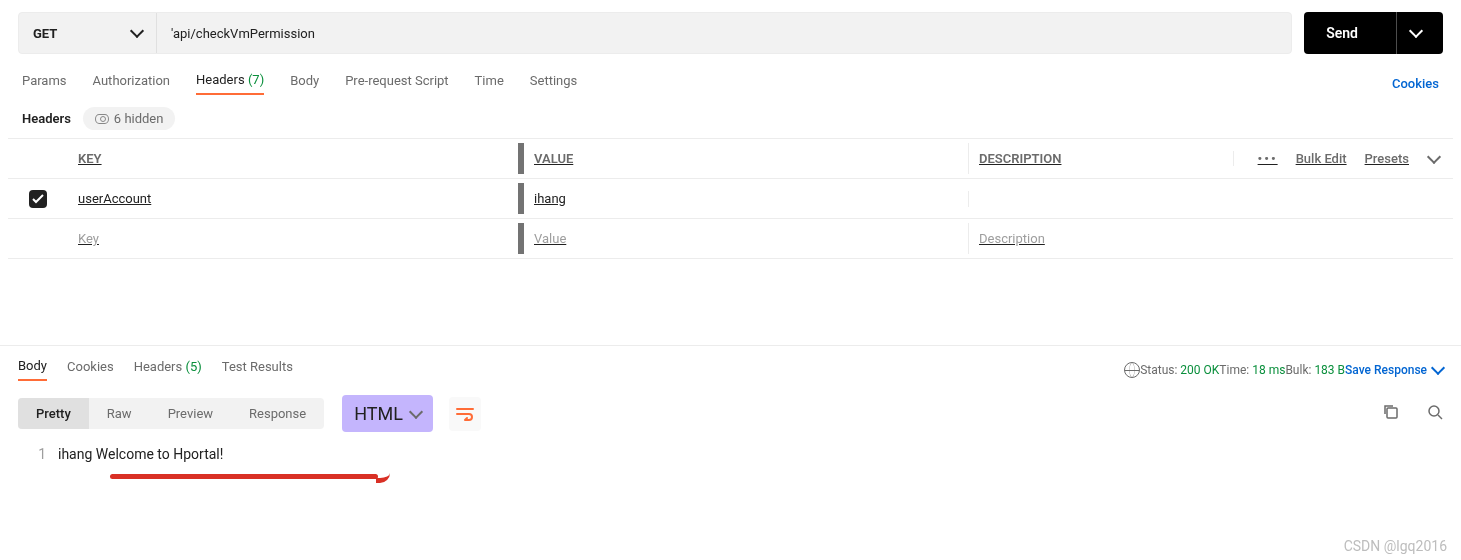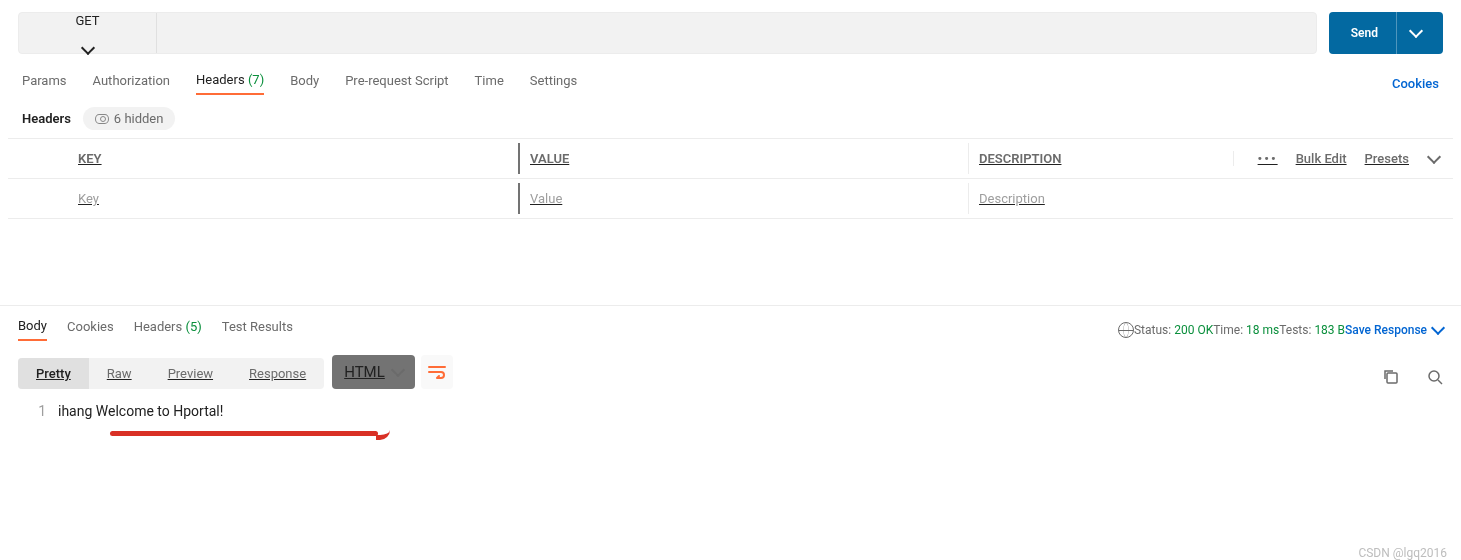--- a/index.html
+++ b/index.html
@@ -1,23 +1,23 @@
 <!DOCTYPE html>
 <html><head>
 <meta charset="utf-8">
 <style>
   * { box-sizing: border-box; margin: 0; padding: 0; font-family: -apple-system, BlinkMacSystemFont, "Segoe UI", Roboto, sans-serif; }
   body { background: #fff; color: #212121; width: 1461px; height: 560px; position: relative; }
   
   
   .request-bar { display: flex; margin: 12px 18px 0 18px; gap: 12px; align-items: stretch; }
   .method-url { display: flex; flex: 1; background: #f2f2f2; border: 1px solid #ececec; border-radius: 4px; height: 42px; }
-  .method { display: flex; align-items: center; padding: 0 14px; border-right: 1px solid #e0e0e0; font-weight: 400; font-size: 13px; color: #212121; cursor: pointer; width: 138px; justify-content: space-between; flex-direction: column; }
+  .method { display: flex; align-items: center; padding: 0 14px; border-right: 1px solid #e0e0e0; font-weight: 700; font-size: 13px; color: #212121; cursor: pointer; width: 138px; justify-content: space-between; }
   .url { flex:1; display:flex; align-items:center; padding: 0 14px; font-size: 13px; color: #212121; }
-  .send-btn { display:flex; align-items:center; background:#0369a1; color:#fff; border-radius:4px; padding:0 22px; font-weight:600; font-size:12px; cursor:pointer; gap:18px; }
+  .send-btn { display:flex; align-items:center; background:#000000; color:#fff; border-radius:4px; padding:0 22px; font-weight:600; font-size:14px; cursor:pointer; gap:38px; }
   .send-btn .divider-caret { display:flex; align-items:center; height:100%; border-left:1px solid rgba(255,255,255,0.3); padding-left:14px; }
   .chev { width:10px; height:10px; border-right:2px solid currentColor; border-bottom:2px solid currentColor; transform:rotate(45deg); margin-top:-4px; }
 
   
   .req-tabs { display:flex; align-items:center; gap:26px; margin:18px 22px 0 22px; font-size:13px; color:#6b6b6b; }
   .req-tabs .tab { cursor:pointer; padding-bottom:6px; }
   .req-tabs .tab.active { color:#212121; border-bottom:2px solid #ff6c37; }
   .req-tabs .count { color:#0a8f3c; }
   .cookies-link { margin-left:auto; color:#0265d2; font-weight:500; cursor:pointer; }
 
@@ -27,21 +27,21 @@
   .hidden-pill { display:flex; align-items:center; gap:5px; background:#f2f2f2; border-radius:14px; padding:4px 12px; color:#6b6b6b; font-size:13px; cursor:pointer; }
   .eye { width:14px;height:10px;border:1px solid #888;border-radius:60%/100%; position:relative; }
   .eye::after { content:""; position:absolute; width:4px;height:4px;border:1px solid #888;border-radius:50%; top:1px; left:4px; }
 
   
   .htable { border-top:1px solid #ececec; margin:0 8px;text-decoration:underline; }
   .hrow { display:flex; align-items:center; border-bottom:1px solid #ececec; min-height:40px; font-size:13px; }
   .hrow.head { color:#6b6b6b; font-weight:600; }
   .cell-cb { width:60px; display:flex; justify-content:center; }
   .cell-key { flex:0 0 450px; padding:8px 10px; }
-  .cell-val { flex:0 0 450px; padding:8px 10px; border-left:2px solid #737373; }
+  .cell-val { flex:0 0 450px; padding:8px 10px; border-left:6px solid #737373; }
   .cell-desc { flex:1; padding:8px 10px; border-left:1px solid #ececec; }
   .cell-actions { width:220px; display:flex; align-items:center; gap:18px; justify-content:flex-end; padding-right:14px; border-left:1px solid #ececec; color:#6b6b6b; font-weight:500; }
   .dots { letter-spacing:2px; cursor:pointer; font-weight:bold; }
   .bulk, .presets { cursor:pointer; font-size:13px; }
   .presets { display:flex; align-items:center; gap:20px; }
   .cb { width:18px; height:18px; border-radius:4px; background:#212121; display:flex; align-items:center; justify-content:center; }
   .cb svg { width:12px; height:10px; }
   .ph { color:#9e9e9e; }
 
   
@@ -53,47 +53,50 @@
   .resp-tabs .tab.active { color:#212121; border-bottom:2px solid #ff6c37; }
   .resp-tabs .count { color:#0a8f3c; }
   .resp-meta { margin-left:auto; display:flex; align-items:center; gap:0; font-size:12px; color:#6b6b6b; }
   .resp-meta .globe { width:16px;height:16px;border:1.5px solid #6b6b6b;border-radius:50%; position:relative; }
   .resp-meta .globe::before { content:""; position:absolute; inset:0; border-left:1.5px solid #6b6b6b; border-right:1.5px solid #6b6b6b; border-radius:50%; transform:scaleX(0.4);}
   .resp-meta .globe::after { content:""; position:absolute; top:50%; left:0; right:0; height:1.5px; background:#6b6b6b; }
   .ok { color:#0a8f3c; }
   .save-resp { color:#0265d2; font-weight:500; cursor:pointer; display:flex; align-items:center; gap:6px; }
 
   
-  .body-toolbar { display:flex; align-items:flex-end; margin:14px 18px 0 18px;text-decoration:underline; }
+  .body-toolbar { display:flex; align-items:center; gap:10px; margin:14px 18px 0 18px; }
   .seg { display:flex; background:#f2f2f2; border-radius:4px; overflow:hidden; font-size:13px; color:#6b6b6b; }
   .seg .opt { padding:8px 18px; cursor:pointer; }
   .seg .opt.active { background:#e0e0e0; color:#212121; font-weight:500; }
-  .fmt { display:flex; align-items:center; gap:8px; background:#737373; border-radius:4px; padding:8px 12px; font-size:15px; cursor:pointer; color:#212121; margin-left:8px; }
+  .fmt { display:flex; align-items:center; gap:8px; background:#c4b5fd; border-radius:4px; padding:8px 12px; font-size:18px; cursor:pointer; color:#212121; margin-left:8px; }
   .wrap-icn { width:32px;height:34px; background:#f9f9f9; border-radius:4px; display:flex; align-items:center; justify-content:center; margin-left:6px; cursor:pointer; }
   .wrap-icn svg { stroke:#ff6c37; }
   .right-icons { margin-left:auto; display:flex; gap:28px; color:#6b6b6b; }
   .right-icons .icn { cursor:pointer; }
 
   
   .body-content { display:flex; margin:14px 18px 0 18px; font-family: ui-monospace, SFMono-Regular, Menlo, monospace; font-size:14px; color:#212121; position:relative; }
   .ln { width:40px; text-align:right; color:#9e9e9e; padding-right:12px; }
   .code { flex:1; }
   .underline-anno { position:absolute; height:5px; background:#d93025; border-radius:3px; top:28px; left:92px; width:268px; }
   .underline-anno::after { content:""; position:absolute; right:-12px; top:-6px; width:14px; height:10px; border-bottom:5px solid #d93025; border-radius:0 0 10px 0; }
 
-  .watermark { position:absolute; right:14px; bottom:0; font-size:12px; color:#bdbdbd; }
+  .watermark { position:absolute; right:14px; bottom:6px; font-size:14px; color:#bdbdbd; }
 </style>
 </head>
 <body>
 
 <div class="request-bar">
   <div class="method-url">
     <div class="method">
       <span>GET</span>
       <span class="chev"></span>
+    </div>
+    <div class="url">
+      <span>'api/checkVmPermission</span>
     </div>
   </div>
   <div class="send-btn">
     <span>Send</span>
     <span class="divider-caret">
         <span class="chev"></span>
       </span>
   </div>
 </div>
 
@@ -128,20 +131,33 @@
     <div class="cell-actions">
       <span class="dots">•••</span>
       <span class="bulk">Bulk Edit</span>
       <span class="presets">
         <span>Presets</span>
         <span class="chev" style="border-color:#6b6b6b"></span>
       </span>
     </div>
   </div>
   <div class="hrow">
+    <div class="cell-cb">
+      <span class="cb">
+        <svg viewBox="0 0 12 10">
+            <path d="M1 5 L4 8 L11 1" stroke="#fff" stroke-width="2" fill="none"></path>
+          </svg>
+      </span>
+    </div>
+    <div class="cell-key">userAccount</div>
+    <div class="cell-val">ihang</div>
+    <div class="cell-desc"></div>
+    <div class="cell-actions"></div>
+  </div>
+  <div class="hrow">
     <div class="cell-cb"></div>
     <div class="cell-key ph">Key</div>
     <div class="cell-val ph">Value</div>
     <div class="cell-desc ph">Description</div>
     <div class="cell-actions"></div>
   </div>
 </div>
 
 <div class="resp-divider"></div>
 
@@ -157,21 +173,21 @@
     <span class="globe"></span>
     <span>
       <span>Status:</span>
       <span class="ok">200 OK</span>
     </span>
     <span>
       <span>Time:</span>
       <span class="ok">18 ms</span>
     </span>
     <span>
-      <span>Tests:</span>
+      <span>Bulk:</span>
       <span class="ok">183 B</span>
     </span>
     <span class="save-resp">
       <span>Save Response</span>
       <span class="chev" style="border-color:#0265d2"></span>
     </span>
   </div>
 </div>
 
 <div class="body-toolbar">

